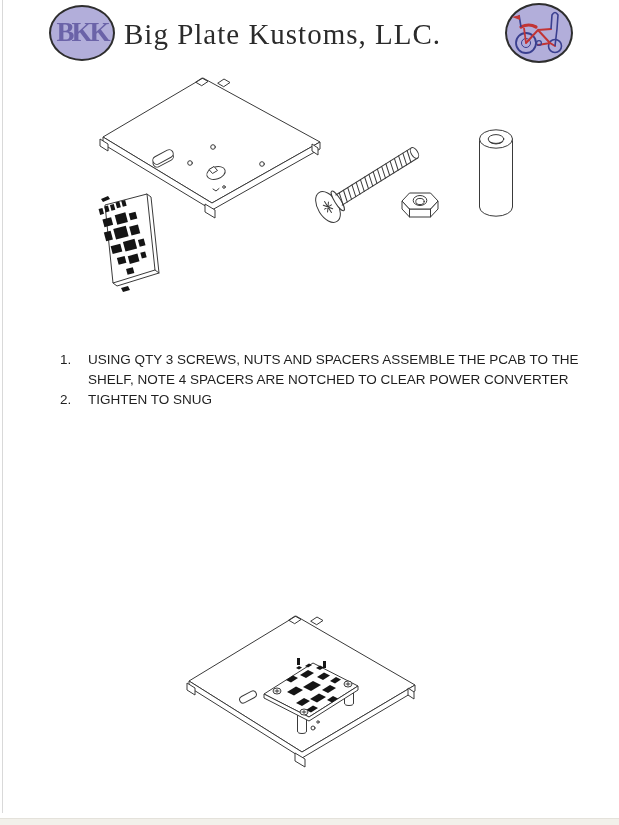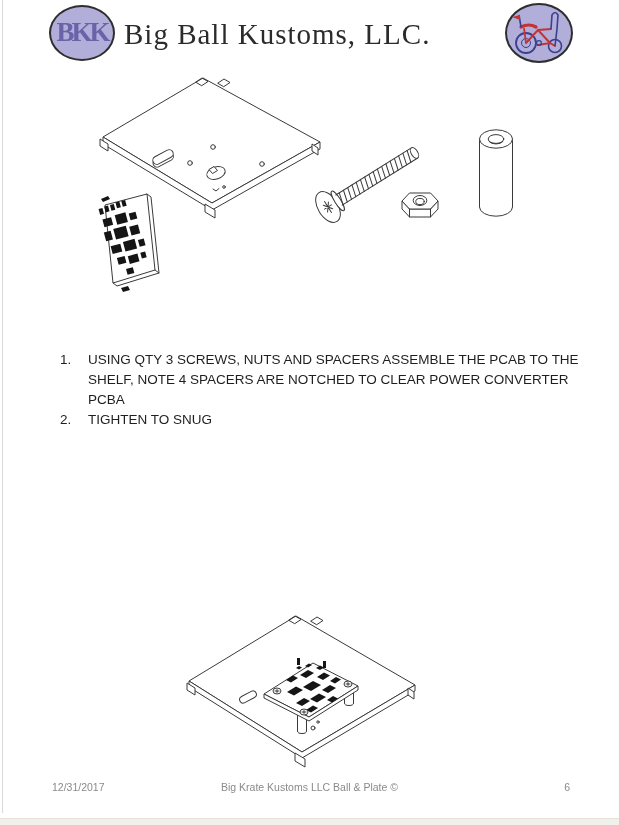--- a/index.html
+++ b/index.html
@@ -56,21 +56,21 @@
 </head>
 <body>
 
 <div class="page">
   <div class="left-edge"></div>
 
   <div class="header">
     <div class="badge badge-bkk">
       <span>BKK</span>
     </div>
-    <div class="company-name">Big Ball Kustoms, LLC.</div>
+    <div class="company-name">Big Plate Kustoms, LLC.</div>
     <div class="badge badge-bike">
       <svg width="64" height="56" viewBox="0 0 64 56">
 
         <circle cx="19" cy="38" r="10" stroke="#3a3f8f" stroke-width="1.8" fill="none"></circle>
         <circle cx="19" cy="38" r="4.5" stroke="#3a3f8f" stroke-width="1" fill="none"></circle>
         <circle cx="48" cy="41" r="6.5" stroke="#3a3f8f" stroke-width="1.6" fill="none"></circle>
 
         <path d="M19,38 L31,25 L43,38 M31,25 L44,24 M31,40 L43,38 L48,41" stroke="#c23434" stroke-width="2" fill="none" stroke-linecap="round"></path>
 
         <path d="M14,22 Q22,18 29,22" stroke="#c23434" stroke-width="3.2" fill="none" stroke-linecap="round"></path>
@@ -159,21 +159,20 @@
       <path class="lineart" d="M489,71.5 a7.8,4.4 0 0 0 14,0" stroke-width="0.7"></path>
     </g>
   </svg>
 
   <div class="instructions">
     <div class="instr-item">
       <div class="instr-num">1.</div>
       <div class="instr-lines">
         <span>USING QTY 3 SCREWS, NUTS AND SPACERS ASSEMBLE THE PCAB TO THE</span>
         <span>SHELF, NOTE 4 SPACERS ARE NOTCHED TO CLEAR POWER CONVERTER</span>
-        <span>PCBA</span>
       </div>
     </div>
     <div class="instr-item">
       <div class="instr-num">2.</div>
       <div class="instr-lines">
         <span>TIGHTEN TO SNUG</span>
       </div>
     </div>
   </div>
 
@@ -219,20 +218,15 @@
 
       <ellipse class="facewhite" cx="277" cy="91" rx="4" ry="3"></ellipse>
       <path class="lineart" d="M275,91 l4,0 M277,89.5 l0,3" stroke-width="0.7"></path>
       <ellipse class="facewhite" cx="348" cy="84" rx="4" ry="3"></ellipse>
       <path class="lineart" d="M346,84 l4,0 M348,82.5 l0,3" stroke-width="0.7"></path>
       <ellipse class="facewhite" cx="304" cy="112" rx="4" ry="3"></ellipse>
       <path class="lineart" d="M302,112 l4,0 M304,110.5 l0,3" stroke-width="0.7"></path>
     </g>
   </svg>
 
-  <div class="footer">
-    <span class="footer-date">12/31/2017</span>
-    <span class="footer-title">Big Krate Kustoms LLC Ball &amp; Plate ©</span>
-    <span class="footer-page">6</span>
-  </div>
 
   <div class="bottom-strip"></div>
 </div>
 
 </body></html>

